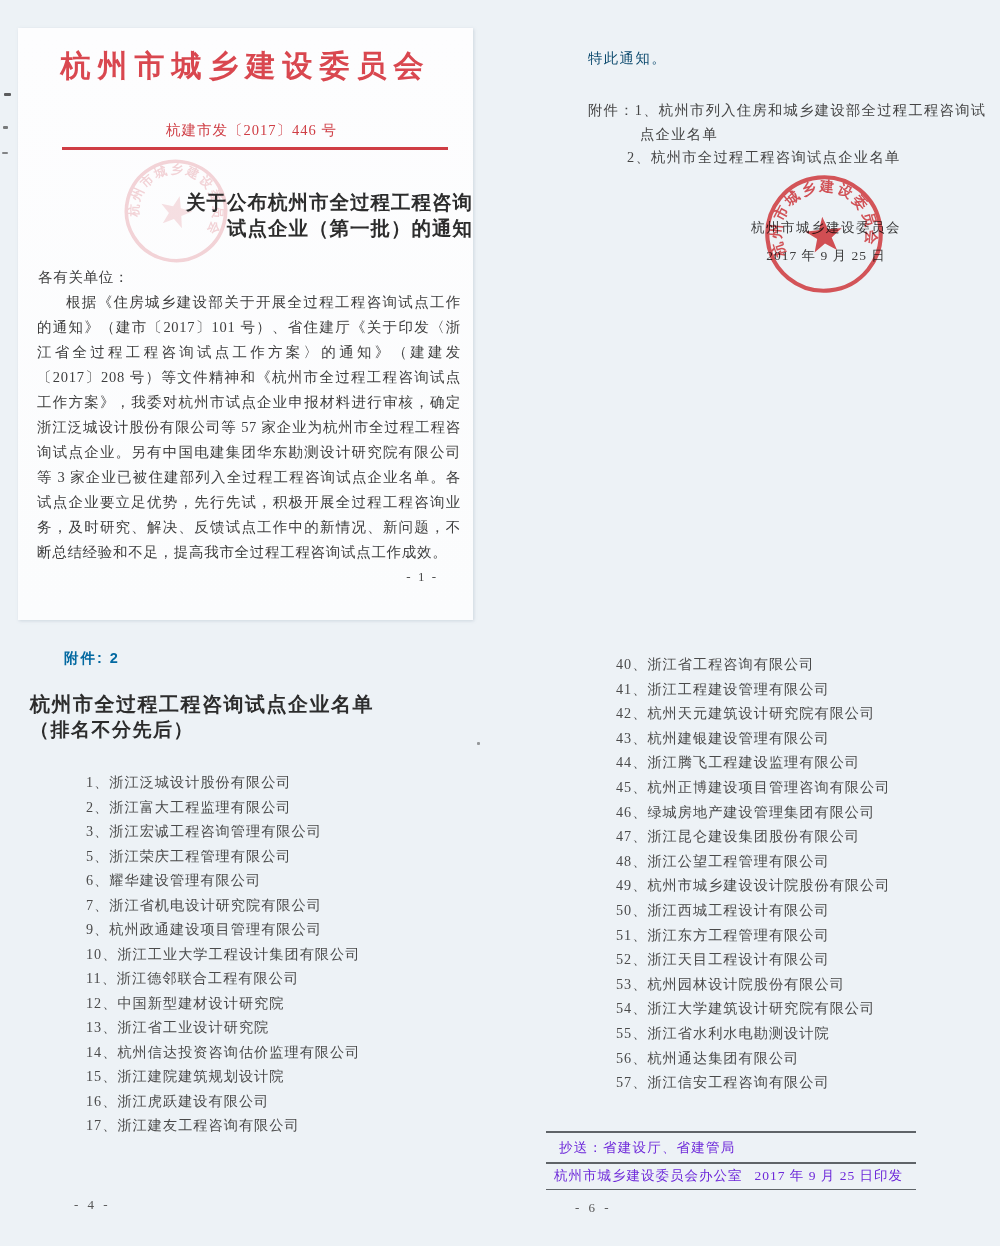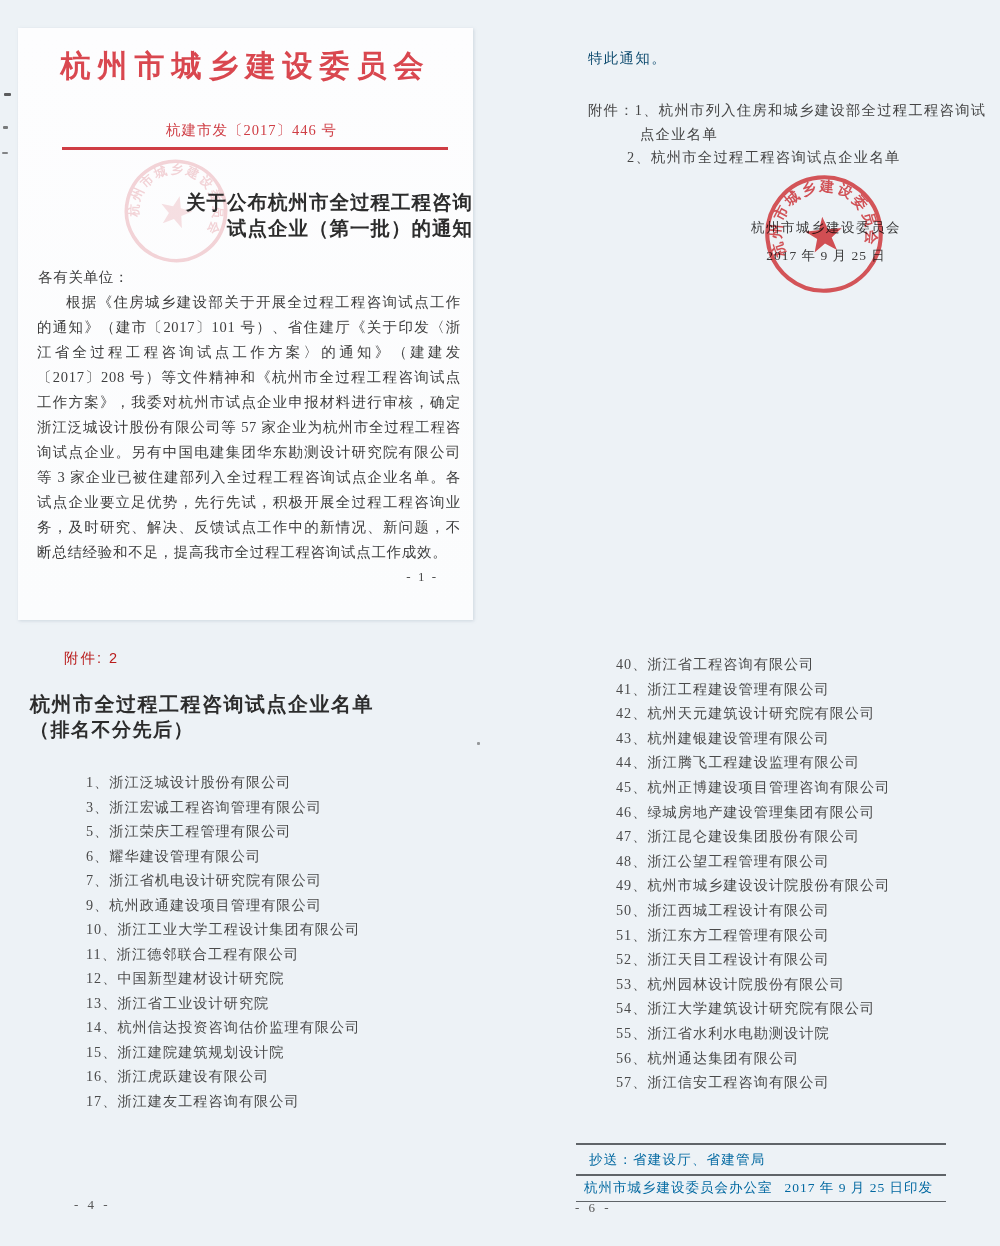--- a/index.html
+++ b/index.html
@@ -52,35 +52,35 @@
   
   .closing{position:absolute;left:588px;top:49px;font-size:14.3px;letter-spacing:1.5px;color:#0c4a6e;}
   .attach{position:absolute;left:588px;top:99px;font-size:14.3px;line-height:23.5px;letter-spacing:1.3px;color:#454545;}
   .attach .l2{padding-left:52px;}
   .attach .l3{padding-left:39px;}
   .signer{position:absolute;left:696px;top:219px;width:260px;text-align:center;font-size:13.5px;letter-spacing:1.5px;color:#3c3c3c;}
   .signdate{position:absolute;left:696px;top:247px;width:260px;text-align:center;font-size:13.5px;letter-spacing:1px;color:#3c3c3c;}
   .seal{position:absolute;left:760px;top:170px;width:128px;height:128px;transform:rotate(-6deg);mix-blend-mode:multiply;opacity:.93;}
   
   .attach2{
-    position:absolute;left:64px;top:649px;font-size:14.5px;font-weight:400;
-    font-family:"Liberation Sans","DejaVu Sans",sans-serif;color:#b91c1c;letter-spacing:2px;
+    position:absolute;left:64px;top:649px;font-size:14.5px;font-weight:700;
+    font-family:"Liberation Sans","DejaVu Sans",sans-serif;color:#0369a1;letter-spacing:2px;
   }
   .title4{
     position:absolute;left:30px;top:691px;width:470px;text-align:left;
     font-size:20px;font-weight:700;line-height:26px;color:#2c2c2c;letter-spacing:1.5px;
   }
   .title4 .sub{font-size:19px;}
   .list-left{position:absolute;left:86px;top:770px;}
   .row-l{height:24.5px;line-height:24.5px;font-size:14.2px;letter-spacing:1px;color:#4a4a4a;white-space:nowrap;}
   .pagenum4{position:absolute;left:74px;top:1197px;font-size:13px;letter-spacing:3px;color:#555;}
   
   .list-right{position:absolute;left:616px;top:652px;}
   .row-r{height:24.6px;line-height:24.6px;font-size:14.2px;letter-spacing:1px;color:#4a4a4a;white-space:nowrap;}
-  .footer{position:absolute;left:576px;top:1131px;width:370px;font-size:13.5px;color:#0369a1;margin-top:12px;}
+  .footer{position:absolute;left:546px;top:1131px;width:370px;font-size:13.5px;color:#6d28d9;}
   .f-line{height:2px;background:#5f6468;}
   .f-line.thin{height:1.6px;}
   .f-row1{height:29px;display:flex;align-items:center;padding-left:13px;letter-spacing:1.2px;}
   .f-row2{height:25px;display:flex;align-items:center;justify-content:space-between;padding:0 13px 0 8px;letter-spacing:1px;gap:10px;}
   .pagenum6{position:absolute;left:575px;top:1200px;font-size:13px;letter-spacing:3px;color:#555;}
   
   .speck{position:absolute;background:#2a2a2a;border-radius:1px;}
   .sp1{left:4px;top:93px;width:7px;height:3px;opacity:.75;}
   .sp2{left:3px;top:126px;width:5px;height:3px;opacity:.6;}
   .sp3{left:2px;top:152px;width:6px;height:2px;opacity:.55;}
@@ -146,20 +146,21 @@
     <text class="seal-text"><textPath href="#arcS" startOffset="50%" text-anchor="middle">杭州市城乡建设委员会</textPath></text>
   </svg>
 
   <div class="attach2">附件: 2</div>
   <div class="title4">
     <div>杭州市全过程工程咨询试点企业名单</div>
     <div class="sub">（排名不分先后）</div>
   </div>
   <div class="list-left">
       <div class="row-l">1、浙江泛城设计股份有限公司</div>
+      <div class="row-l">2、浙江富大工程监理有限公司</div>
       <div class="row-l">3、浙江宏诚工程咨询管理有限公司</div>
       <div class="row-l">5、浙江荣庆工程管理有限公司</div>
       <div class="row-l">6、耀华建设管理有限公司</div>
       <div class="row-l">7、浙江省机电设计研究院有限公司</div>
       <div class="row-l">9、杭州政通建设项目管理有限公司</div>
       <div class="row-l">10、浙江工业大学工程设计集团有限公司</div>
       <div class="row-l">11、浙江德邻联合工程有限公司</div>
       <div class="row-l">12、中国新型建材设计研究院</div>
       <div class="row-l">13、浙江省工业设计研究院</div>
       <div class="row-l">14、杭州信达投资咨询估价监理有限公司</div>

